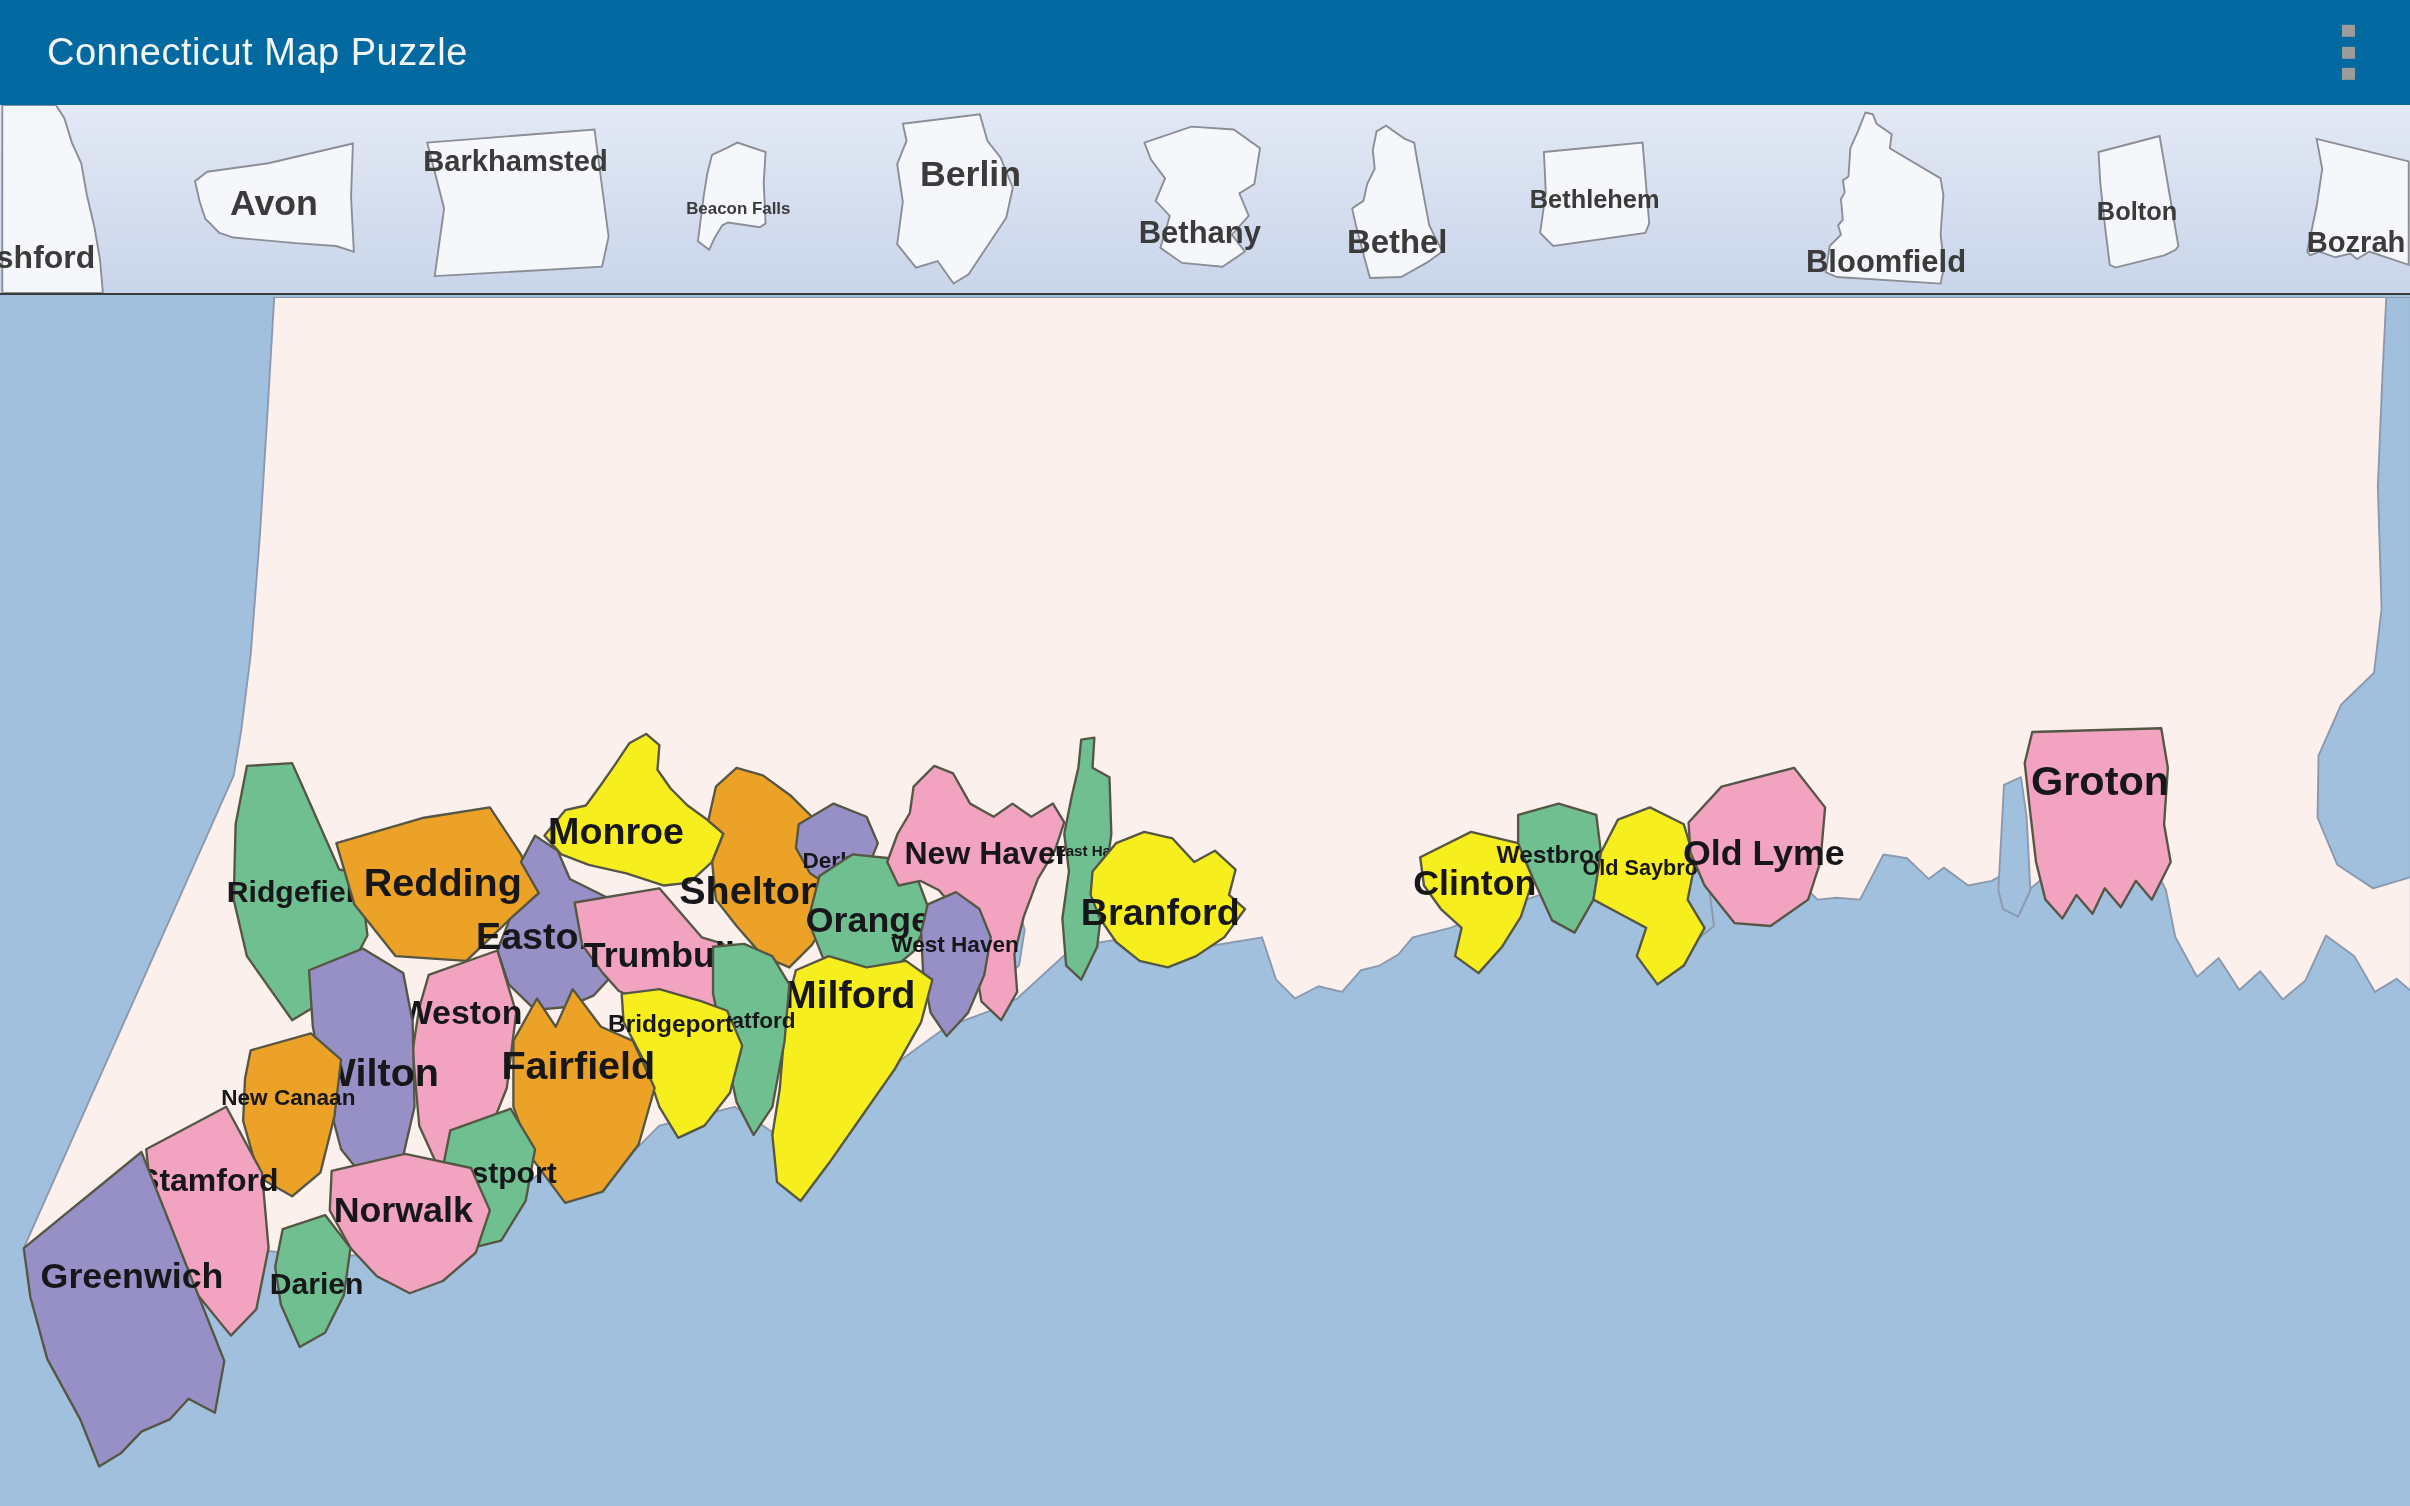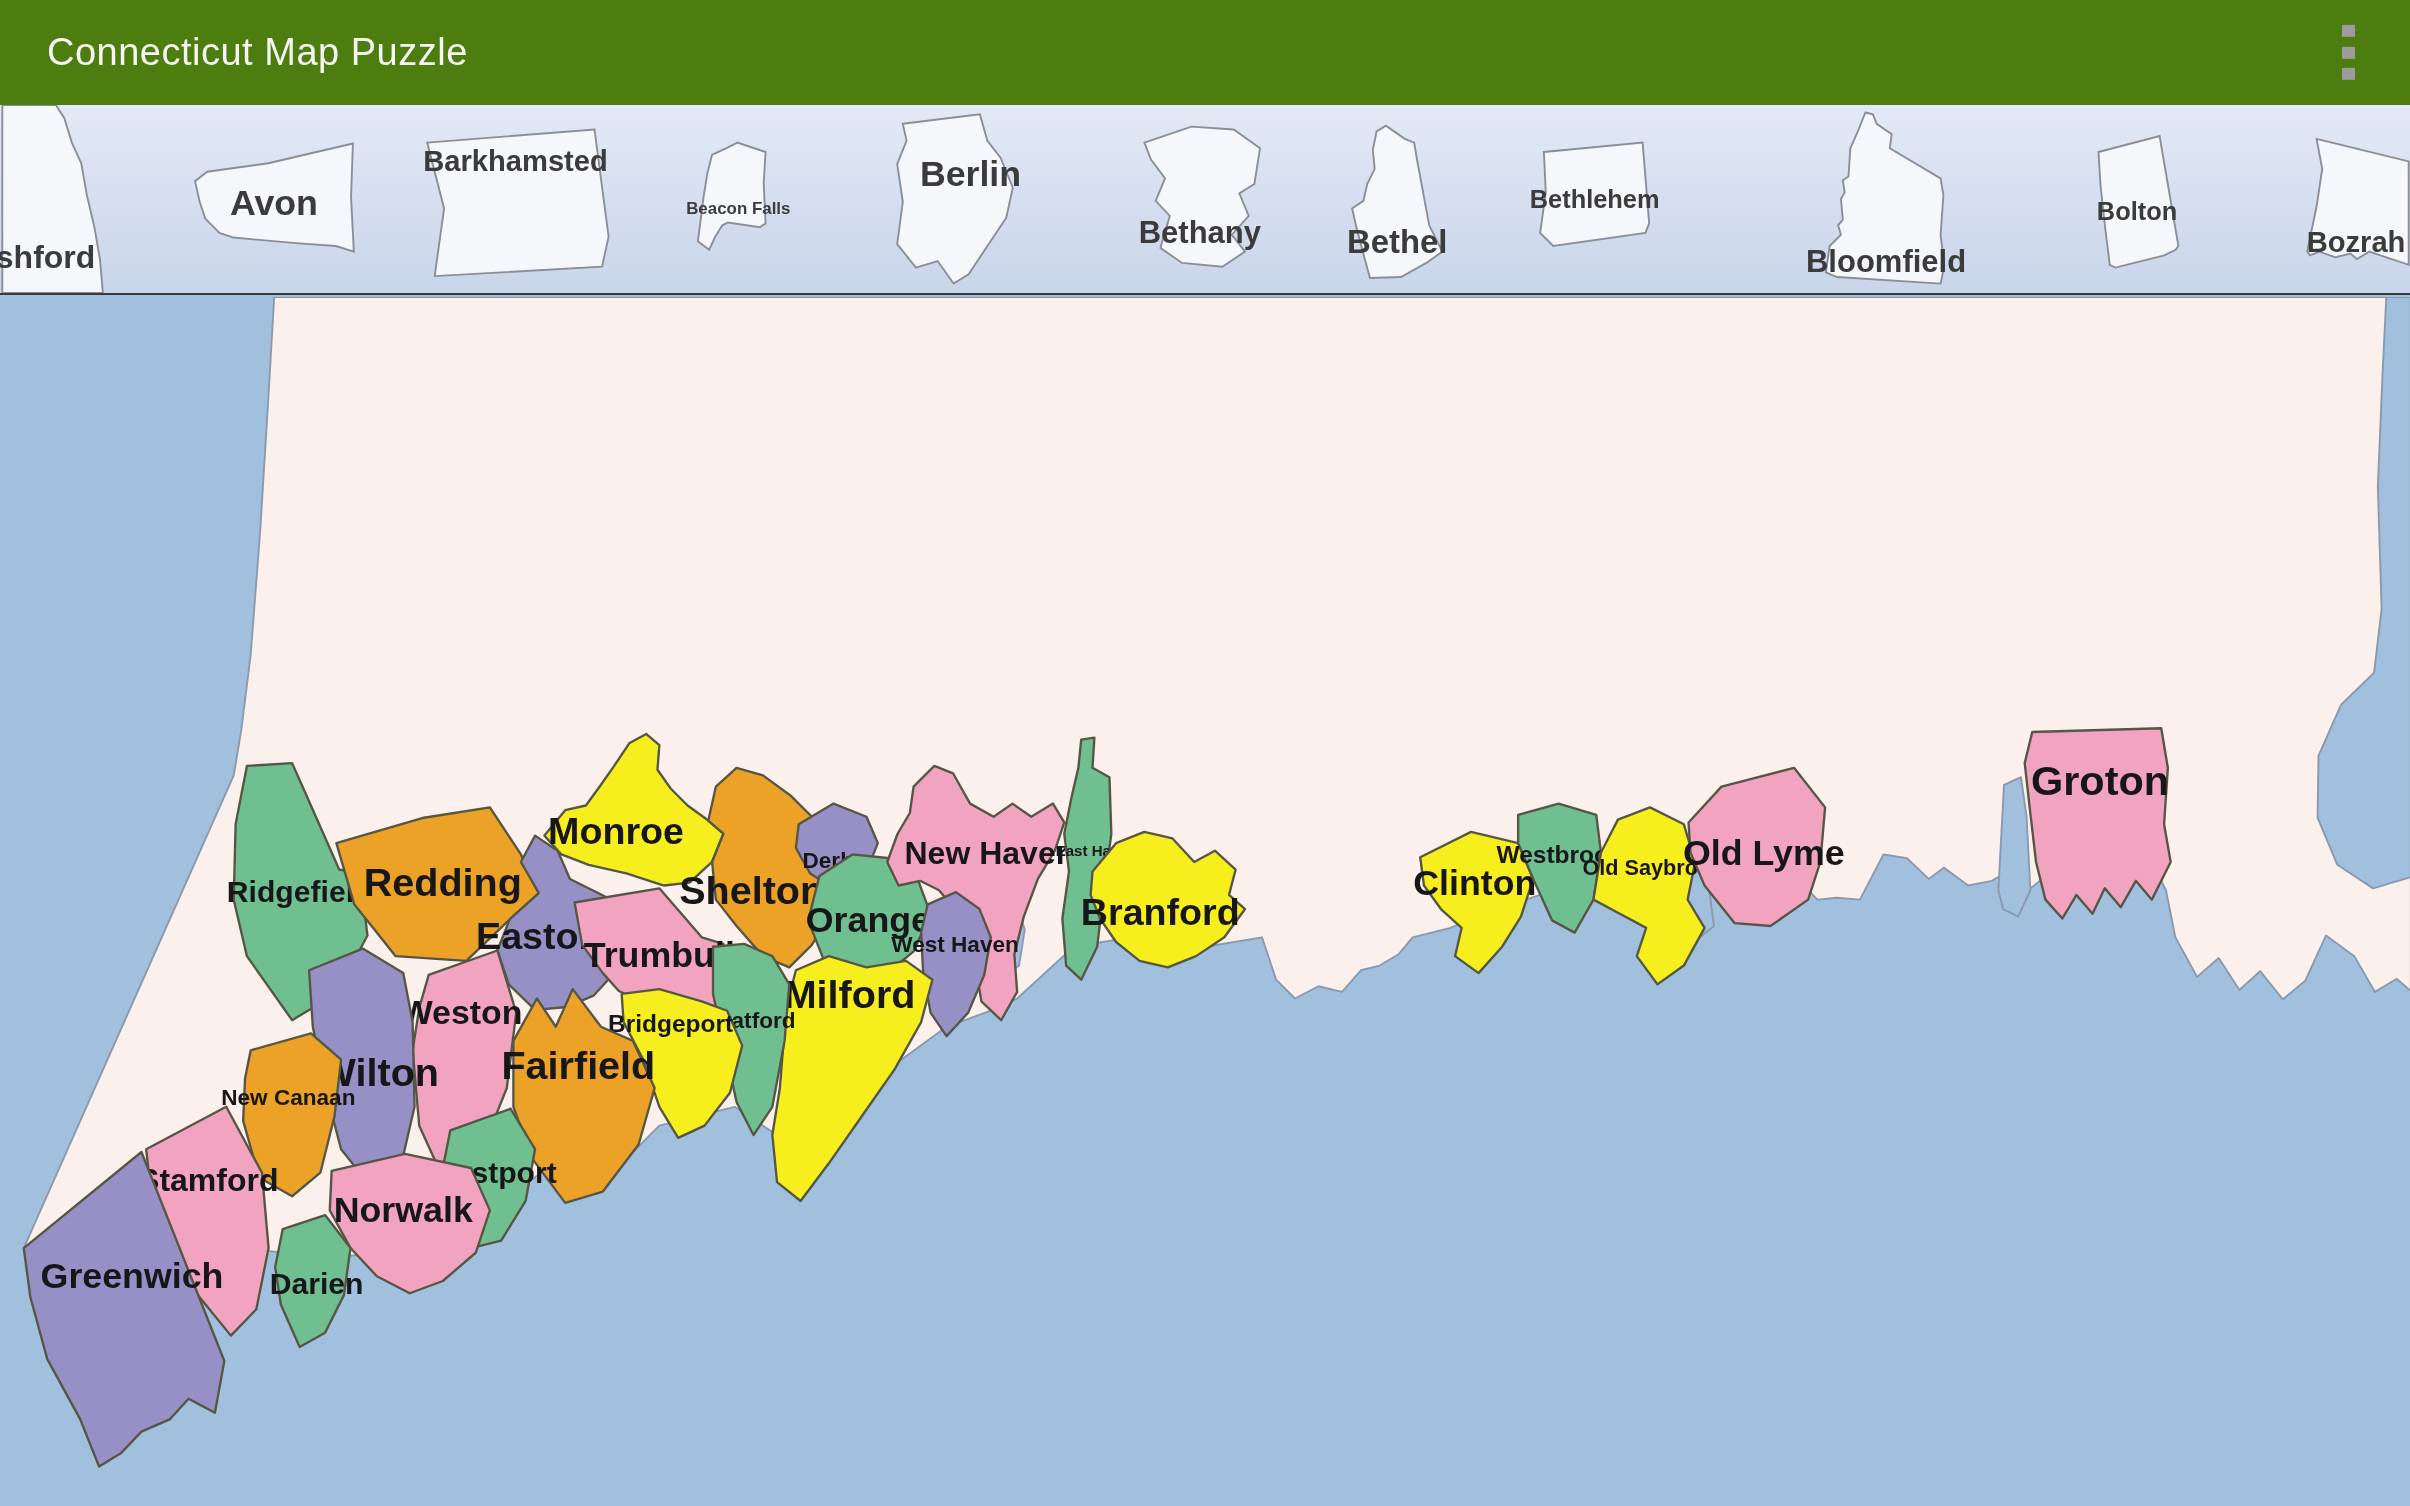--- a/index.html
+++ b/index.html
@@ -1,17 +1,17 @@
 <!DOCTYPE html>
 <html style="font-size:15px"><head>
 <meta charset="utf-8">
 <style>
   html,body{margin:0;padding:0;}
   body{width:2411px;height:1507px;overflow:hidden;background:#a1c0dd;font-family:"Liberation Sans",sans-serif;position:relative;}
-  .appbar{position:absolute;left:0;top:0;width:2411px;height:105px;background:#4d7c0f;display:flex;align-items:center;}
+  .appbar{position:absolute;left:0;top:0;width:2411px;height:105px;background:#0369a1;display:flex;align-items:center;}
   .appbar-title{color:#f5f5f5;font-size:38px;font-weight:400;margin-left:47px;letter-spacing:0.5px;}
   .overflow{position:absolute;right:49px;top:50%;transform:translateY(-50%);display:flex;flex-direction:column;gap:9.4px;padding:7.5px;cursor:pointer;}
   .overflow .dot{width:12.2px;height:12.2px;background:#9c9c9c;}
   .tray{position:absolute;left:0;top:105px;width:2411px;height:188px;background:linear-gradient(#e3e9f5,#c9d5ea);border-bottom:2.8px solid #3a3a3a;}
   .map{position:absolute;left:0;top:297px;width:2411px;height:1210px;}
   svg{display:block;}
   .tray-piece{fill:#f5f7fb;stroke:#8b8e97;stroke-width:2px;}
   .tray-label{fill:#3b3b3b;font-weight:bold;text-anchor:middle;}
   .town{stroke:#565645;stroke-width:2.5px;stroke-linejoin:round;}
   .town-label{fill:#17171a;font-weight:bold;text-anchor:middle;}

